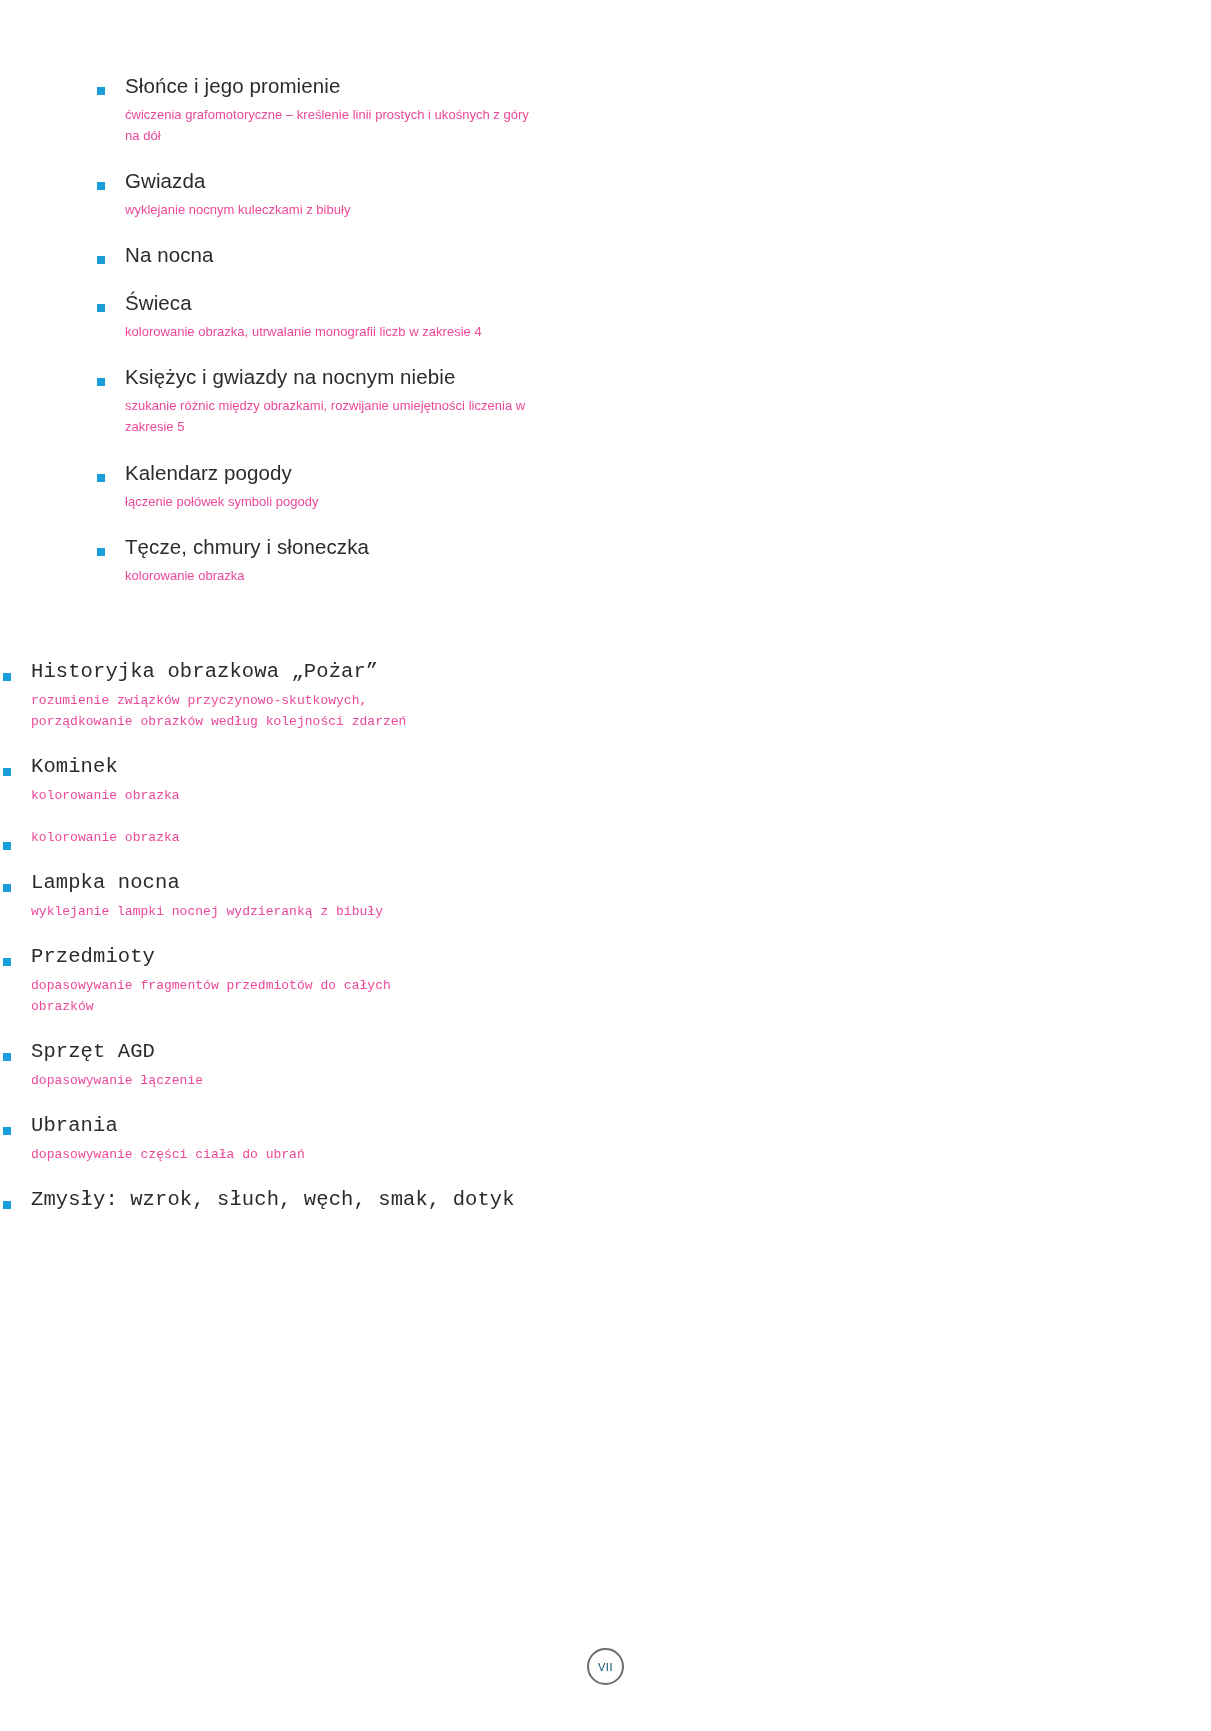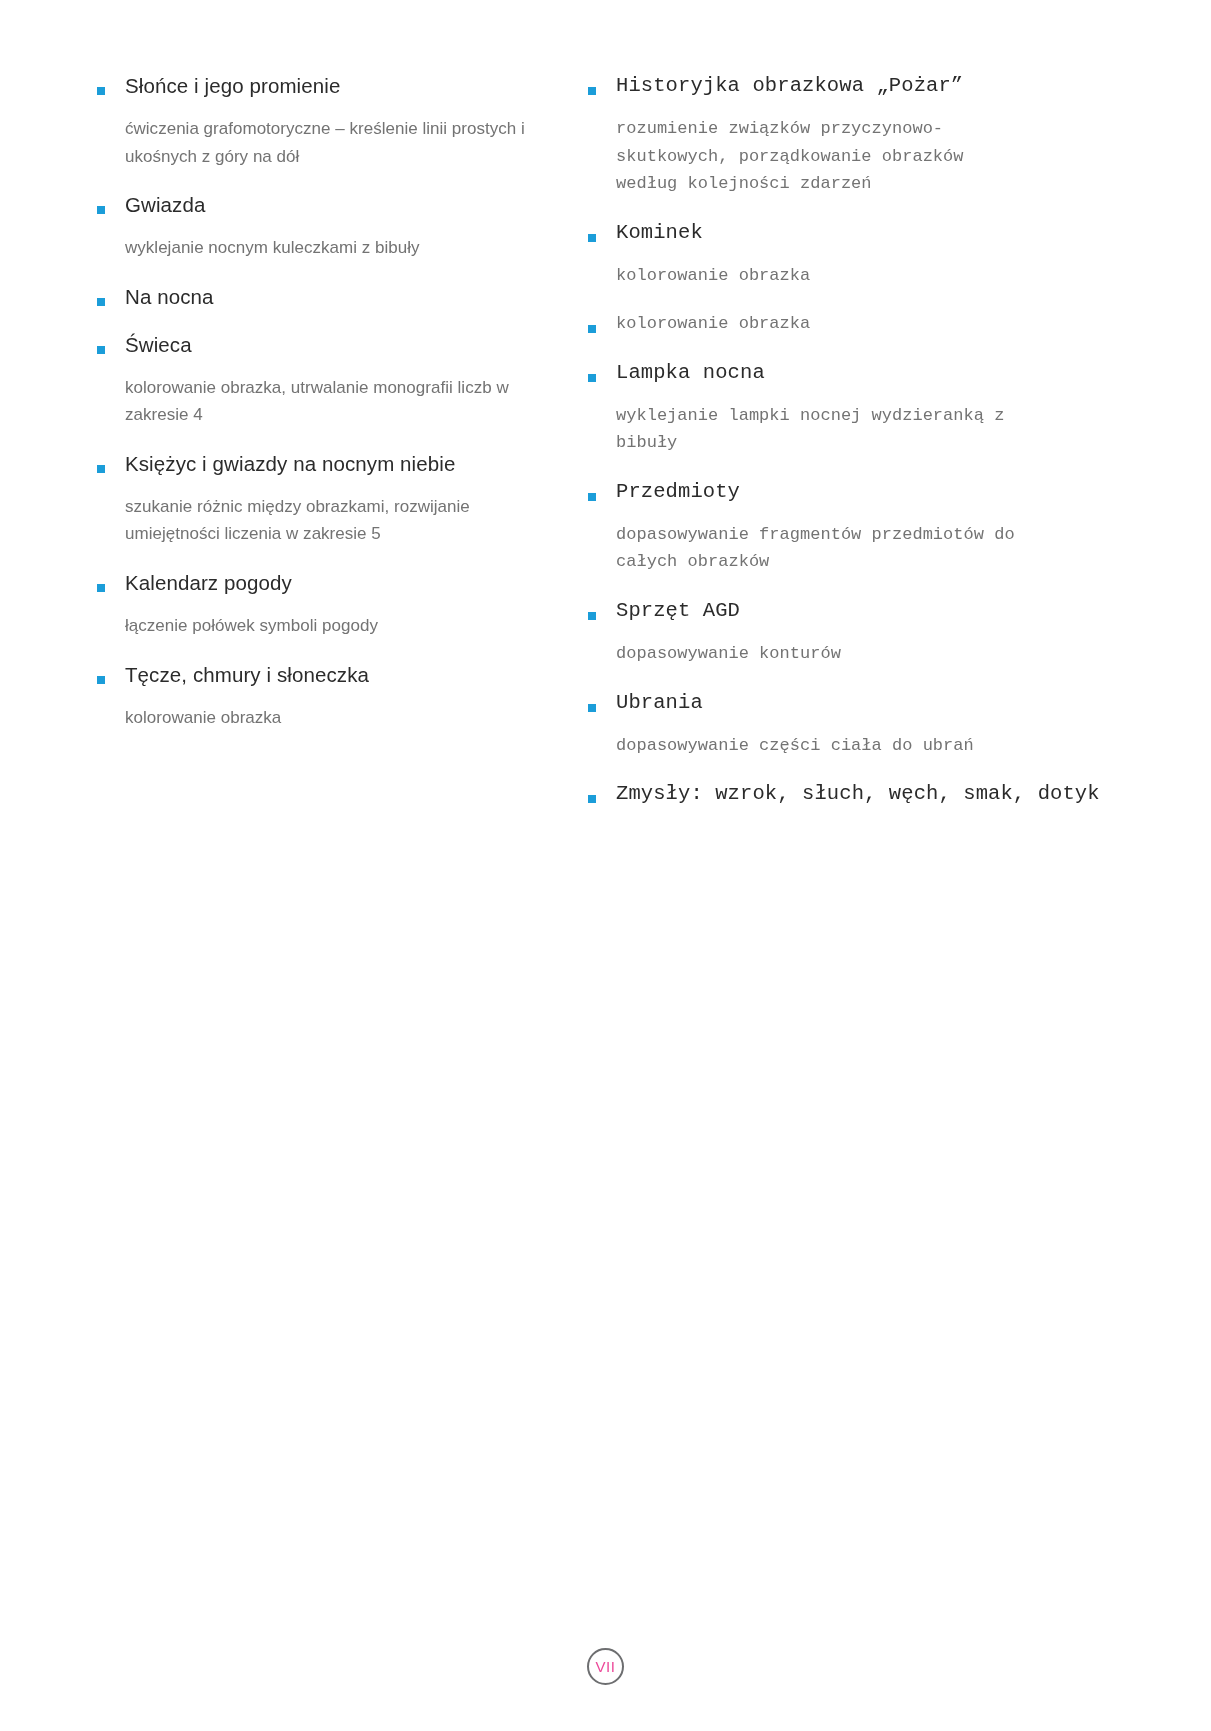--- a/index.html
+++ b/index.html
@@ -20,21 +20,21 @@
     position: absolute;
     inset: 0;
   }
 
   .columns {
     position: absolute;
     left: 0;
     top: 0;
     width: 1211px;
     display: flex;
-    flex-direction: row;
+    flex-direction: column;
     align-items: flex-start;
   }
 
   .column {
     box-sizing: border-box;
   }
 
   .column-left {
     width: 585px;
     padding-left: 94px;
@@ -75,26 +75,26 @@
     font-size: 20.5px;
     font-weight: 400;
     line-height: 1.32;
     color: #2b2b2b;
     letter-spacing: 0.1px;
     margin: 0;
     white-space: nowrap;
   }
 
   .entry-desc {
-    font-size: 17px;
+    font-size: 13px;
     font-weight: 400;
     line-height: 1.62;
-    color: #737373;
+    color: #ec4899;
     letter-spacing: 0.02px;
-    margin: 16px 0 0 0;
+    margin: 5px 0 0 0;
   }
 
   .col-left .entry-desc { max-width: 420px; }
   .col-right .entry-desc { max-width: 418px; }
 
   .page-number-wrap {
     position: absolute;
     left: 0;
     top: 1648px;
     width: 1211px;
@@ -103,22 +103,22 @@
   }
 
   .page-number {
     width: 33px;
     height: 33px;
     border: 2px solid #6d6e70;
     border-radius: 50%;
     display: flex;
     align-items: center;
     justify-content: center;
-    font-size: 15px;
-    color: #ec4899;
+    font-size: 11px;
+    color: #0c4a6e;
     letter-spacing: 0.6px;
     font-family: "Liberation Sans", sans-serif;
   }
 </style>
 </head>
 <body>
 
 <div class="page">
 
   <div class="columns">
@@ -220,21 +220,21 @@
         <div class="entry-body">
           <div class="entry-title">Przedmioty</div>
           <div class="entry-desc">dopasowywanie fragmentów przedmiotów do całych obrazków</div>
         </div>
       </div>
 
       <div class="entry">
         <span class="bullet-icon"></span>
         <div class="entry-body">
           <div class="entry-title">Sprzęt AGD</div>
-          <div class="entry-desc">dopasowywanie konturów</div>
+          <div class="entry-desc">dopasowywanie łączenie</div>
         </div>
       </div>
 
       <div class="entry">
         <span class="bullet-icon"></span>
         <div class="entry-body">
           <div class="entry-title">Ubrania</div>
           <div class="entry-desc">dopasowywanie części ciała do ubrań</div>
         </div>
       </div>

